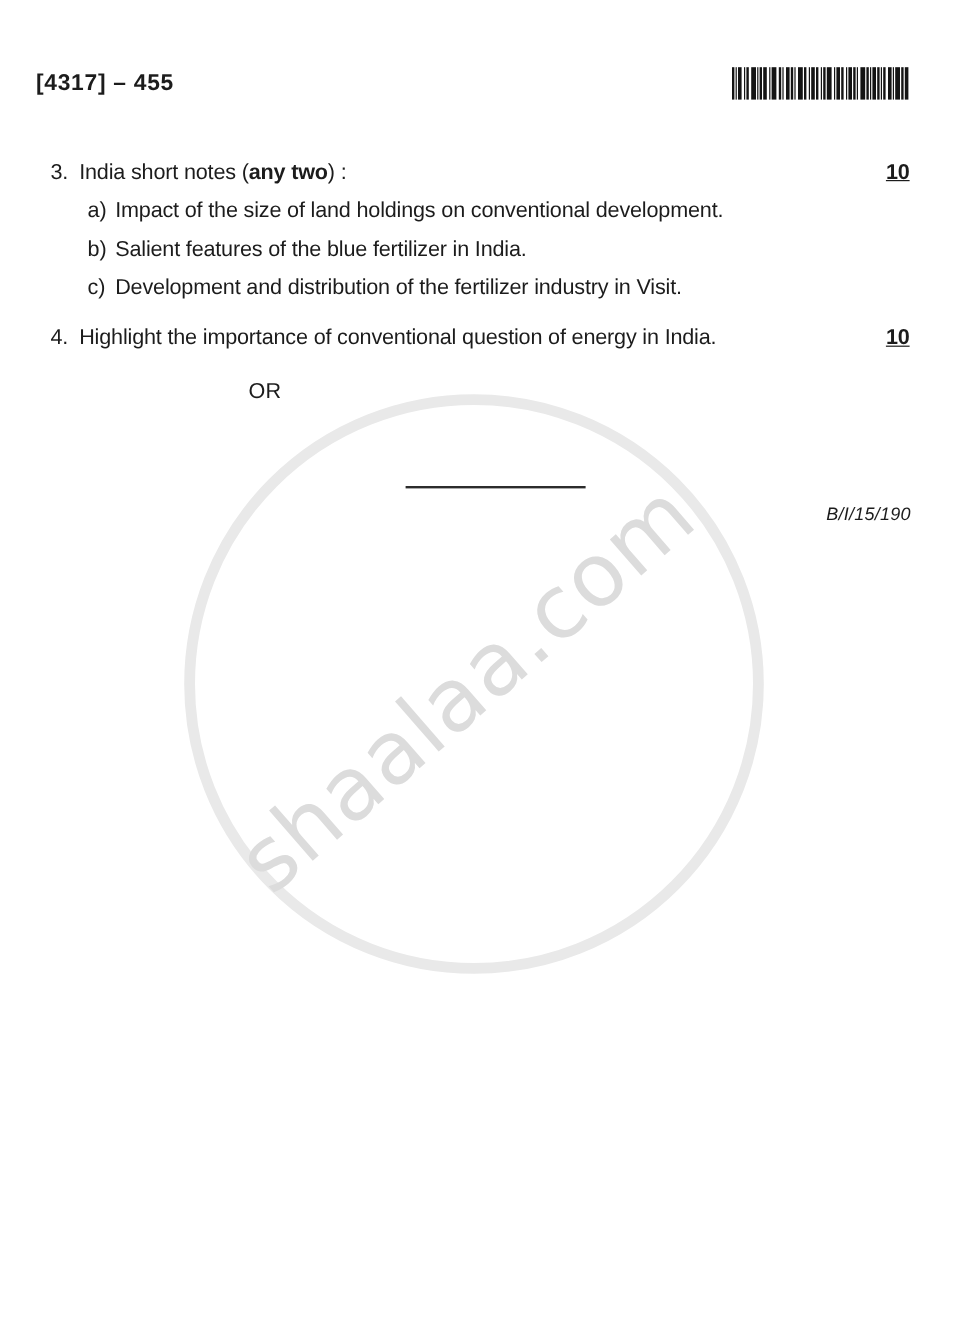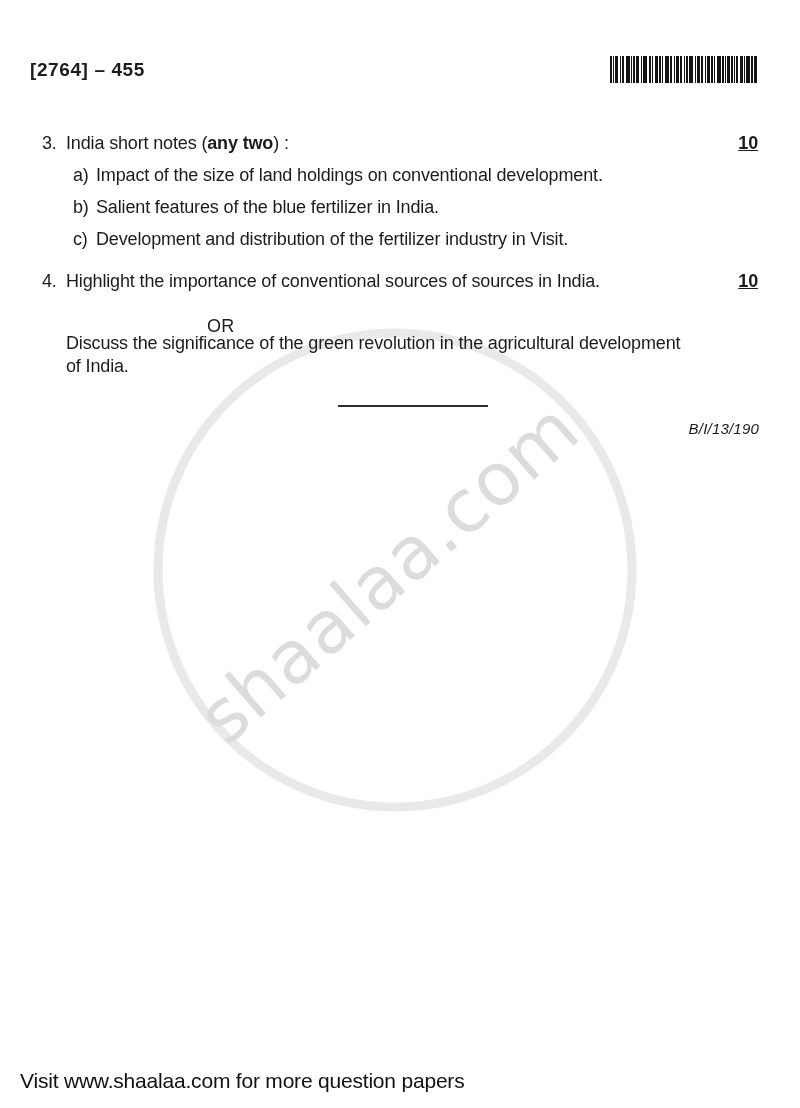--- a/index.html
+++ b/index.html
@@ -90,21 +90,21 @@
 
   <div class="watermark-layer">
     <svg width="800" height="1108" viewBox="0 0 800 1108">
       <circle cx="395" cy="570" r="237" fill="none" stroke="#e9e9e9" stroke-width="9"></circle>
       <text x="405" y="592" transform="rotate(-41 405 592)" text-anchor="middle" font-size="73" letter-spacing="1" fill="#dcdcdc" font-family="DejaVu Sans, sans-serif">shaalaa.com</text>
     </svg>
   </div>
 
   <div class="content">
 
-    <div class="paper-code">[2764] – 455</div>
+    <div class="paper-code">[4317] – 455</div>
     <div class="barcode">
         <div class="bar" style="width: 2px; margin-right: 1px;"></div>
         <div class="bar" style="width: 1px; margin-right: 1px;"></div>
         <div class="bar" style="width: 3px; margin-right: 2px;"></div>
         <div class="bar" style="width: 1px; margin-right: 1px;"></div>
         <div class="bar" style="width: 2px; margin-right: 2px;"></div>
         <div class="bar" style="width: 4px; margin-right: 1px;"></div>
         <div class="bar" style="width: 1px; margin-right: 1px;"></div>
         <div class="bar" style="width: 2px; margin-right: 1px;"></div>
         <div class="bar" style="width: 3px; margin-right: 2px;"></div>
@@ -158,29 +158,26 @@
       <span class="sublabel">b)</span>
       <span class="subtext">Salient features of the blue fertilizer in India.</span>
     </div>
     <div class="subrow row-c">
       <span class="sublabel">c)</span>
       <span class="subtext">Development and distribution of the fertilizer industry in Visit.</span>
     </div>
 
     <div class="qrow row-q4">
       <span class="qnum">4.</span>
-      <span class="qtext">Highlight the importance of conventional sources of sources in India.</span>
+      <span class="qtext">Highlight the importance of conventional question of energy in India.</span>
       <span class="marks">10</span>
     </div>
 
     <div class="or-label">OR</div>
 
-    <div class="alt-paragraph">Discuss the significance of the green revolution in the agricultural development
-of India.</div>
 
     <div class="divider-line"></div>
 
-    <div class="reference-code">B/I/13/190</div>
+    <div class="reference-code">B/I/15/190</div>
 
-    <div class="footer-note">Visit www.shaalaa.com for more question papers</div>
 
   </div>
 </div>
 
 </body></html>

